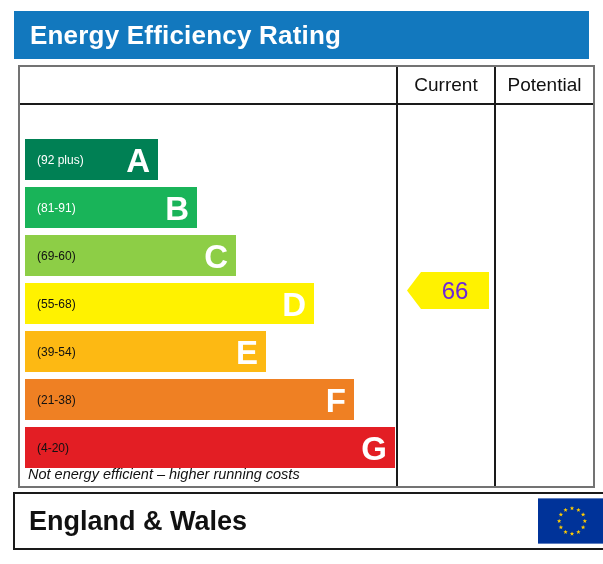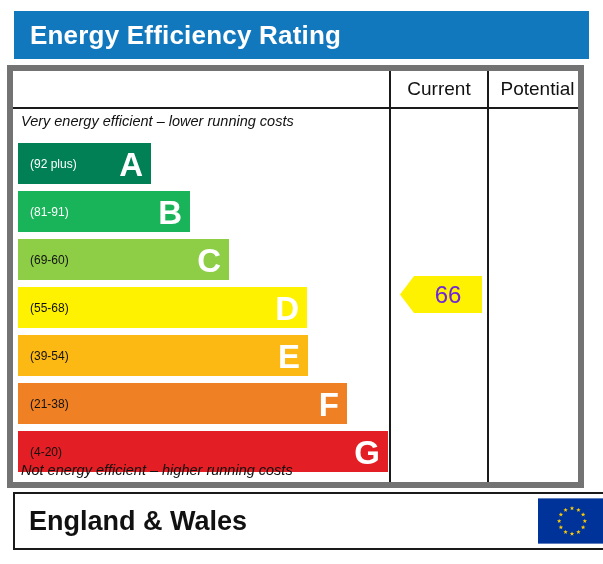--- a/index.html
+++ b/index.html
@@ -33,25 +33,25 @@
     color: #ffffff;
     font-size: 26px;
     font-weight: bold;
     letter-spacing: 0.2px;
     white-space: nowrap;
   }
 
   
   #chart-frame {
     position: absolute;
-    left: 7px;
+    left: 18px;
     top: 65px;
     width: 577px;
     height: 423px;
-    border: 6px solid #737373;
+    border: 2px solid #737373;
     box-sizing: border-box;
     background: #ffffff;
     padding-left: 24px;
   }
 
   
   #col-header-row {
     position: absolute;
     left: 0;
     top: 0;
@@ -221,21 +221,20 @@
 
   <div id="col-header-row">
     <div class="col-head" id="col-head-current">Current</div>
     <div class="col-head" id="col-head-potential">Potential</div>
   </div>
 
   <div class="v-sep" id="v-sep-1"></div>
   <div class="v-sep" id="v-sep-2"></div>
 
   <div id="bands-area">
-    <div class="edge-note" id="note-top">Very energy efficient – lower running costs</div>
 
     <div class="band-row" style="top:34px;">
       <div class="band-bar" style="width: 133px; background: rgb(0, 128, 84);">
         <span class="band-range" style="color: rgb(255, 255, 255);">(92 plus)</span>
         <span class="band-letter">A</span>
       </div>
     </div>
     <div class="band-row" style="top:82px;">
       <div class="band-bar" style="width: 172px; background: rgb(25, 180, 89);">
         <span class="band-range" style="color: rgb(255, 255, 255);">(81-91)</span>
@@ -248,21 +247,21 @@
         <span class="band-letter">C</span>
       </div>
     </div>
     <div class="band-row" style="top:178px;">
       <div class="band-bar" style="width: 289px; background: rgb(255, 242, 0);">
         <span class="band-range" style="color: rgb(17, 17, 17);">(55-68)</span>
         <span class="band-letter">D</span>
       </div>
     </div>
     <div class="band-row" style="top:226px;">
-      <div class="band-bar" style="width: 290px; background: rgb(253, 185, 19);">
+      <div class="band-bar" style="width: 241px; background: rgb(253, 185, 19);">
         <span class="band-range" style="color: rgb(17, 17, 17);">(39-54)</span>
         <span class="band-letter">E</span>
       </div>
     </div>
     <div class="band-row" style="top:274px;">
       <div class="band-bar" style="width: 329px; background: rgb(239, 128, 35);">
         <span class="band-range" style="color: rgb(17, 17, 17);">(21-38)</span>
         <span class="band-letter">F</span>
       </div>
     </div>

